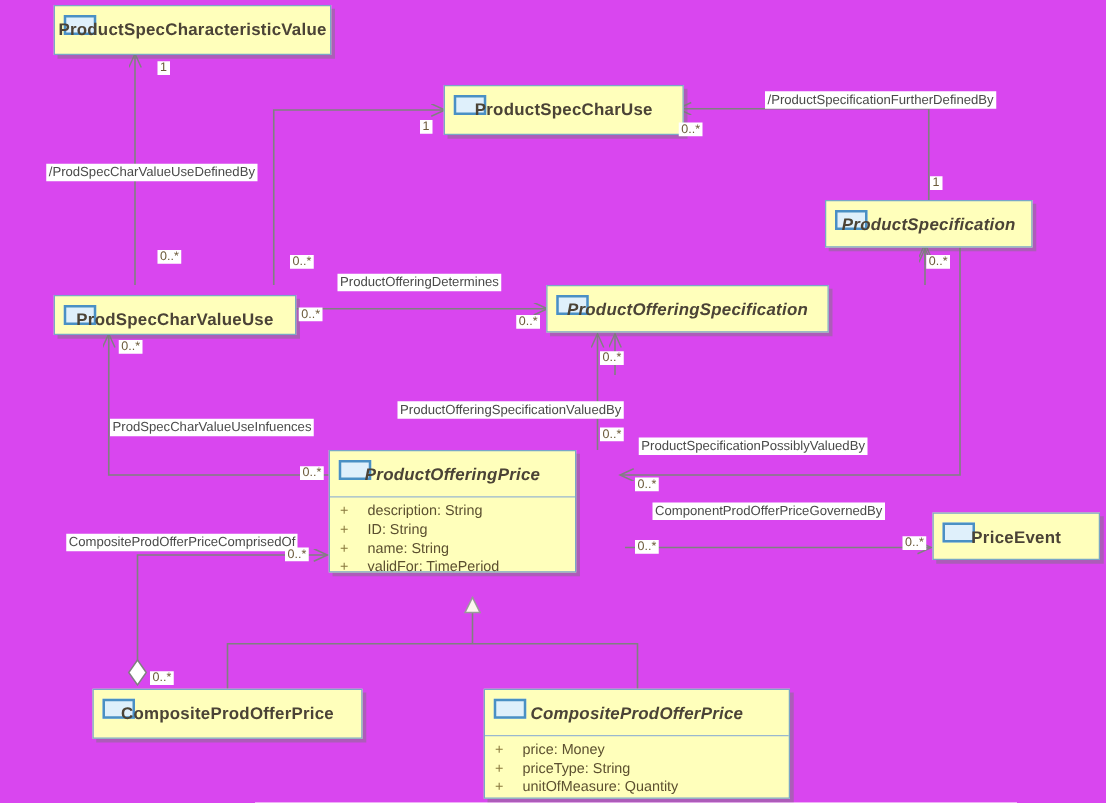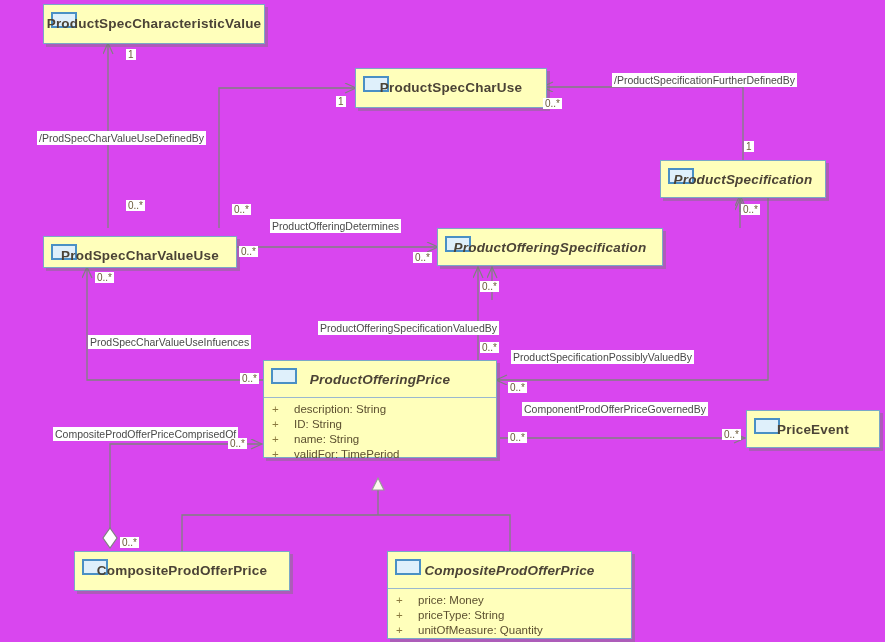--- a/index.html
+++ b/index.html
@@ -110,21 +110,21 @@
     </div>
   </div>
 
   <div class="uml-class" style="left:437px;top:228px;width:226px;height:38px;">
     <div class="hdr" style="height:36px;text-align:center;">
       <span class="cls-icon"></span>
       <span class="cls-title abstract">ProductOfferingSpecification</span>
     </div>
   </div>
 
-  <div class="uml-class with-attrs" style="left:263px;top:360px;width:234px;height:98px;">
+  <div class="uml-class with-attrs" style="left:263px;top:360px;width:198px;height:98px;">
     <div class="hdr">
       <span class="cls-icon"></span>
       <span class="cls-title abstract">ProductOfferingPrice</span>
     </div>
     <div class="attrs">
       <div class="attr-row">
         <span class="attr-vis">+</span>
         <span class="attr-txt">description: String</span>
       </div>
       <div class="attr-row">

